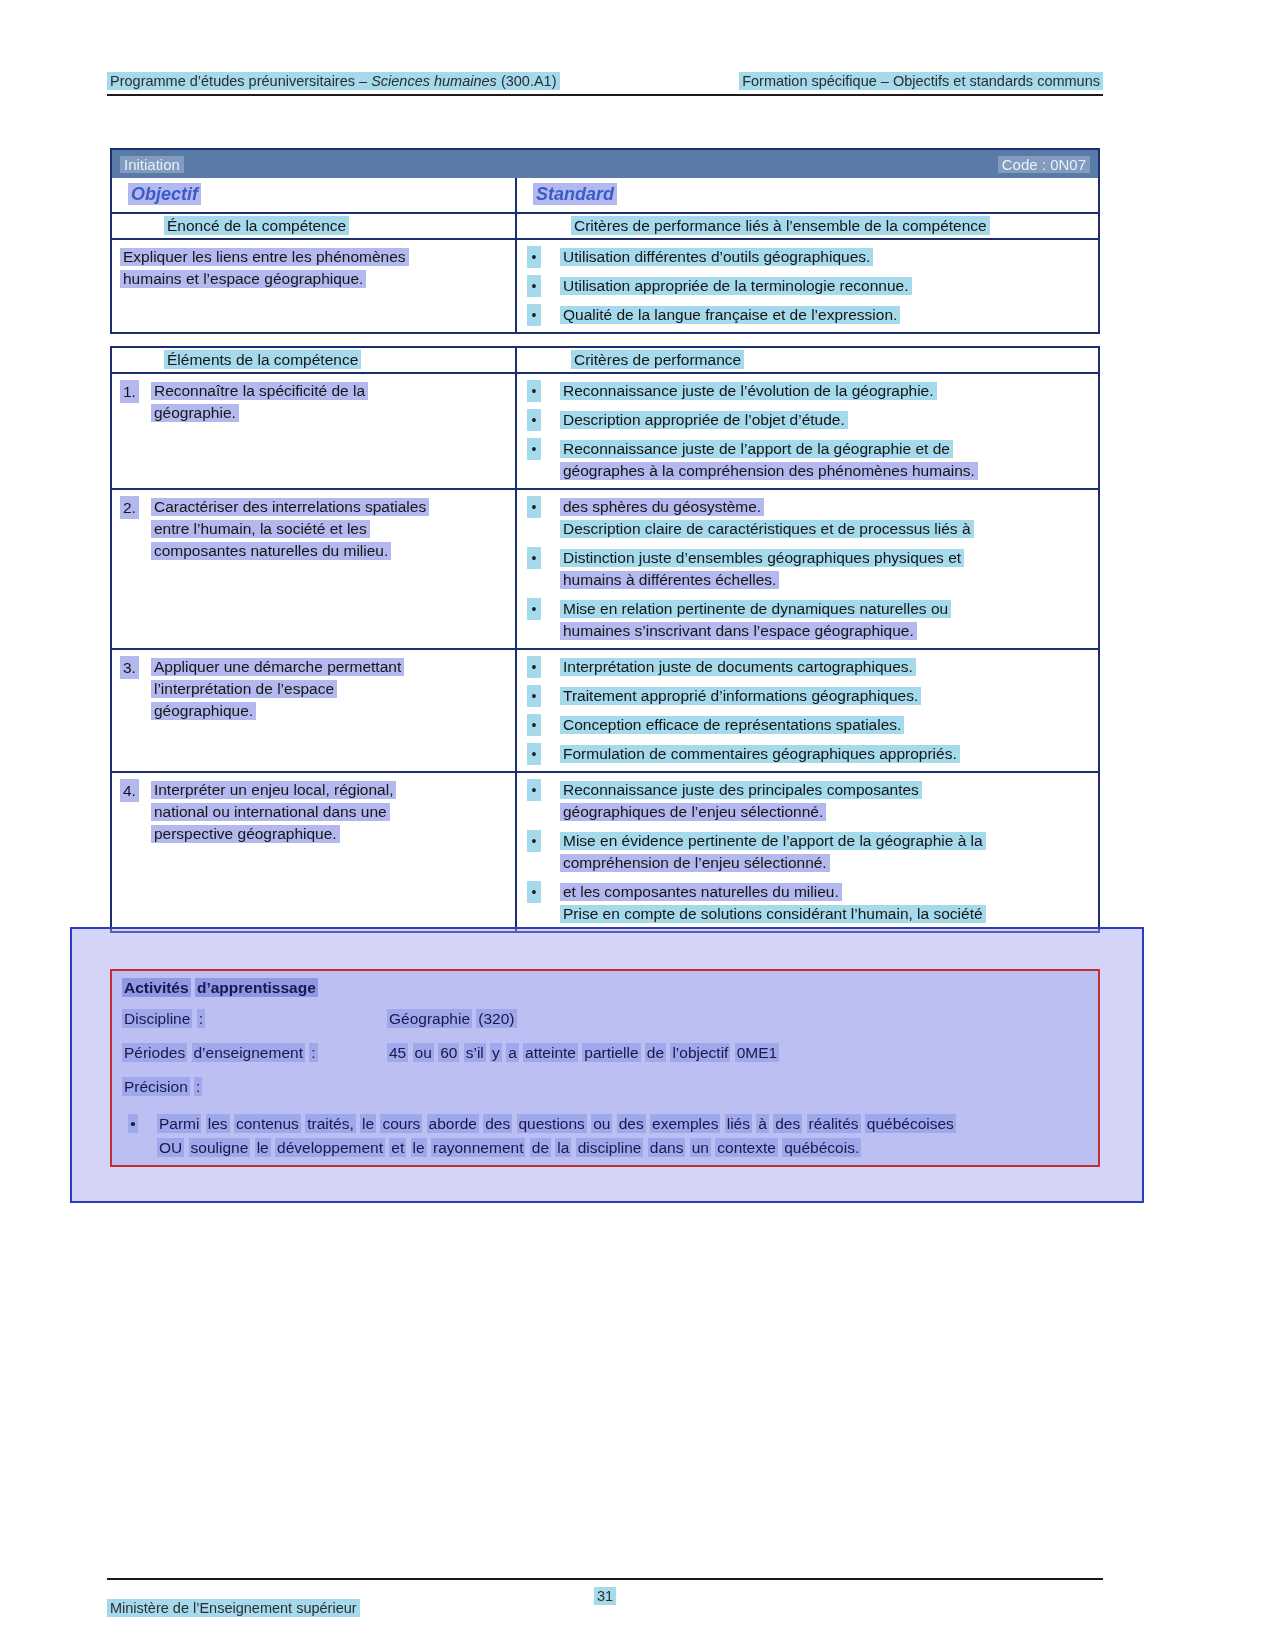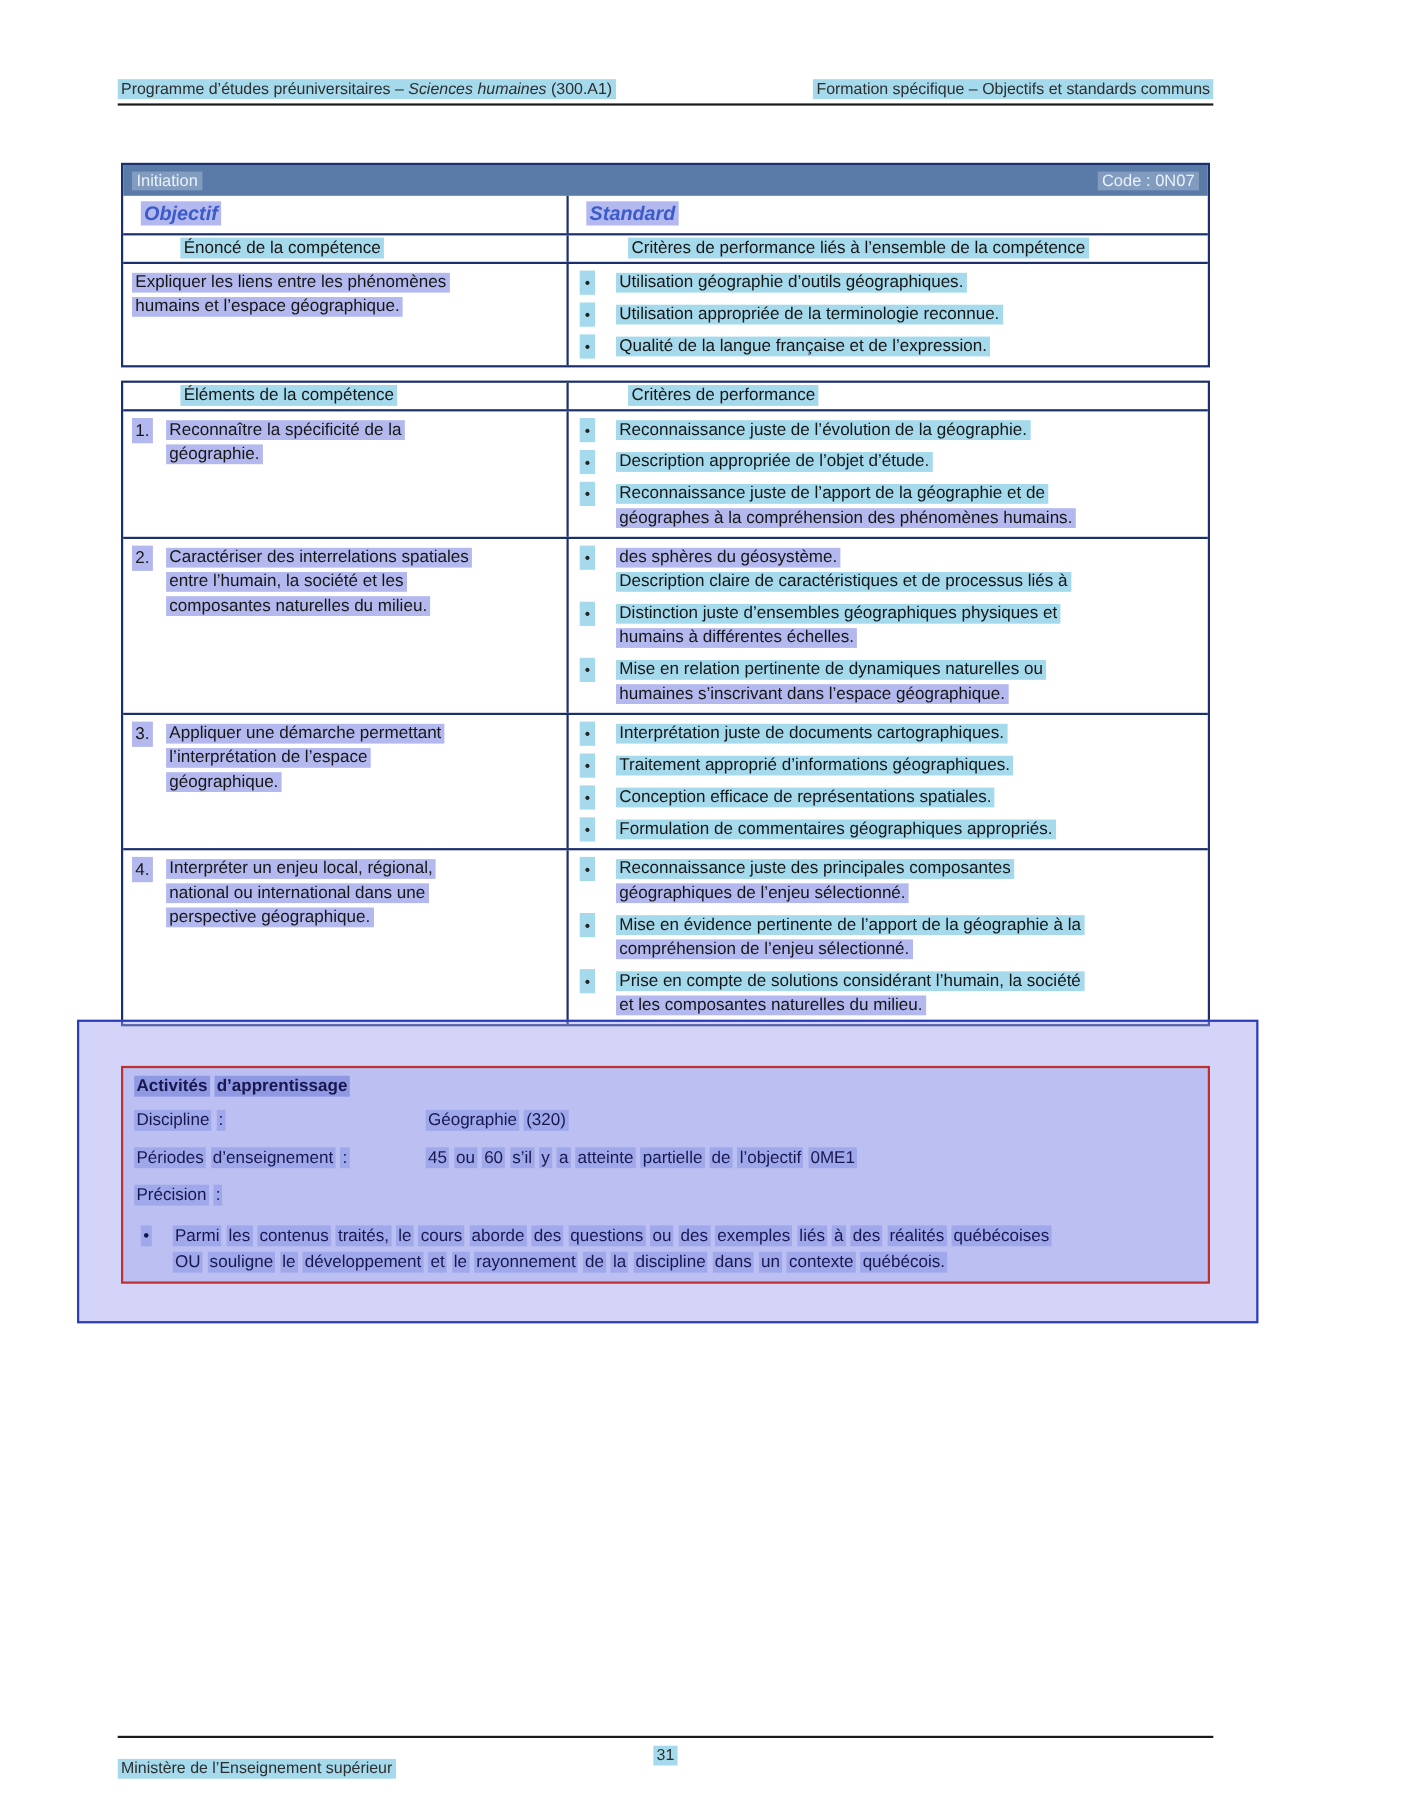--- a/index.html
+++ b/index.html
@@ -111,21 +111,21 @@
       </div>
       <div class="two-col body-row">
         <div class="col-l">
           <div class="line"><span class="hl hl-l">Expliquer les liens entre les phénomènes</span></div>
           <div class="line"><span class="hl hl-l">humains et l’espace géographique.</span></div>
         </div>
         <div class="col-r">
           <div class="bullet">
             <span class="bdot">•</span>
             <div class="blines">
-                <div class="line"><span class="hl hl-c">Utilisation géographie d’outils géographiques.</span></div>
+                <div class="line"><span class="hl hl-c">Utilisation différentes d’outils géographiques.</span></div>
               </div>
           </div>
           <div class="bullet">
             <span class="bdot">•</span>
             <div class="blines">
                 <div class="line"><span class="hl hl-c">Utilisation appropriée de la terminologie reconnue.</span></div>
               </div>
           </div>
           <div class="bullet">
             <span class="bdot">•</span>
@@ -277,22 +277,22 @@
           <div class="bullet">
             <span class="bdot">•</span>
             <div class="blines">
               <div class="line"><span class="hl hl-c">Mise en évidence pertinente de l’apport de la géographie à la</span></div>
               <div class="line"><span class="hl hl-l">compréhension de l’enjeu sélectionné.</span></div>
             </div>
           </div>
           <div class="bullet">
             <span class="bdot">•</span>
             <div class="blines">
+              <div class="line"><span class="hl hl-l">et les composantes naturelles du milieu.</span></div>
               <div class="line"><span class="hl hl-c">Prise en compte de solutions considérant l’humain, la société</span></div>
-              <div class="line"><span class="hl hl-l">et les composantes naturelles du milieu.</span></div>
             </div>
           </div>
         </div>
       </div>
     </div>
   </div>
 
   <div class="overlay">
     <div class="redbox">
       <div class="act-title-line">

